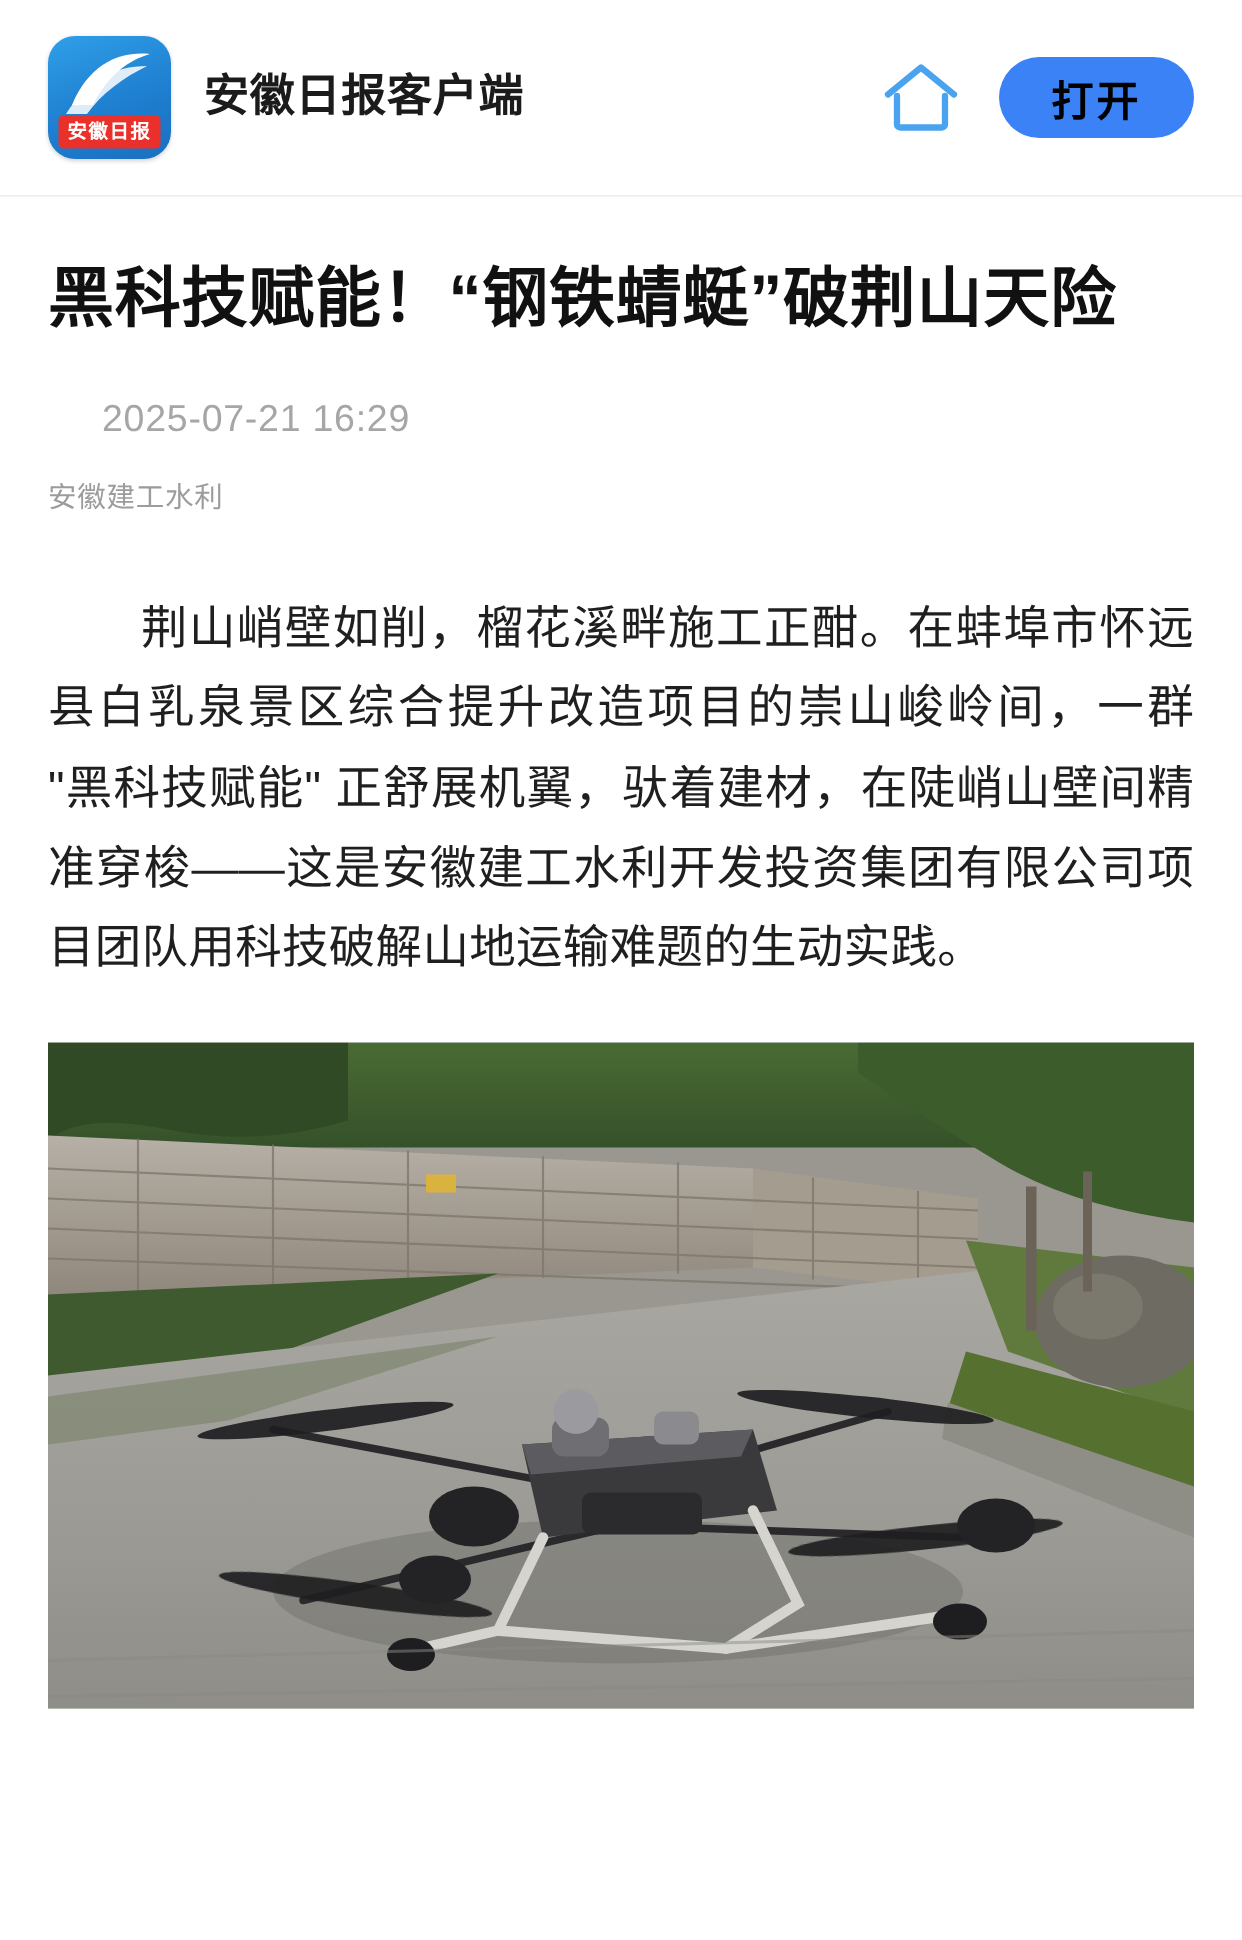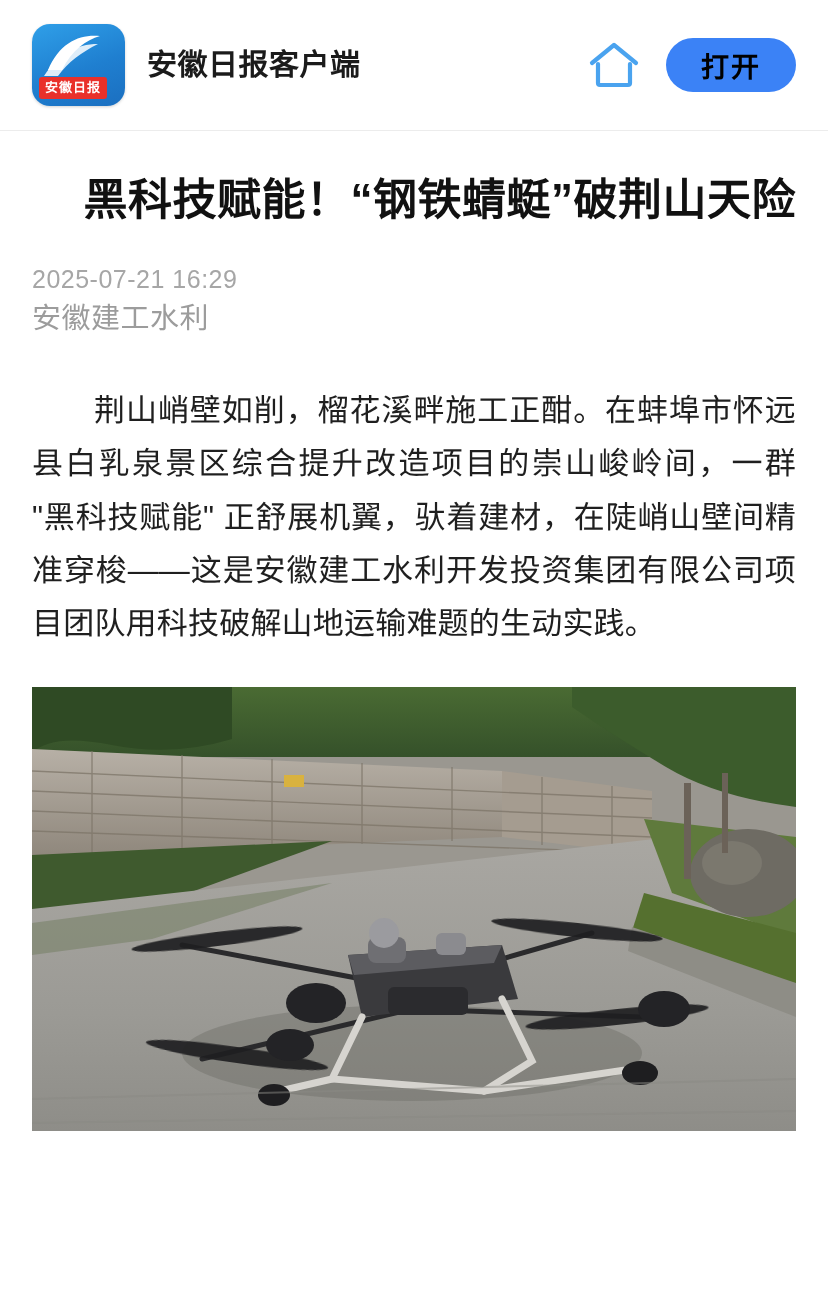--- a/index.html
+++ b/index.html
@@ -28,21 +28,20 @@
   }
   .app-logo {
     width: 82px;
     height: 82px;
     border-radius: 18px;
     background: linear-gradient(160deg, #2f9fe8 0%, #1f7fd0 55%, #1b6fc0 100%);
     position: relative;
     flex: 0 0 auto;
     overflow: hidden;
     box-shadow: 0 1px 3px rgba(0,0,0,0.18);
-    padding-left: 11px;
   }
   .app-logo .swoosh {
     position: absolute;
     left: 10px;
     top: 8px;
     width: 62px;
     height: 46px;
   }
   .app-logo .plate {
     position: absolute;
@@ -114,30 +113,31 @@
   .article {
     padding: 40px 32px 0 32px;
   }
   .headline {
     font-size: 44px;
     line-height: 1.32;
     font-weight: 700;
     color: #111111;
     margin: 0;
     letter-spacing: 0.5px;
-    text-align: right;
   }
   .meta-date {
     margin-top: 36px;
     font-size: 25px;
     color: #a6a6a6;
     letter-spacing: 0.5px;
+    margin-left: 36px;
   }
   .meta-source {
-    font-size: 29px;
+    margin-top: 22px;
+    font-size: 19px;
     color: #9c9c9c;
     letter-spacing: 0.5px;
   }
   .body-text {
     margin-top: 48px;
     font-size: 31px;
     line-height: 1.72;
     color: #1f1f1f;
     text-indent: 2em;
     text-align: justify;

